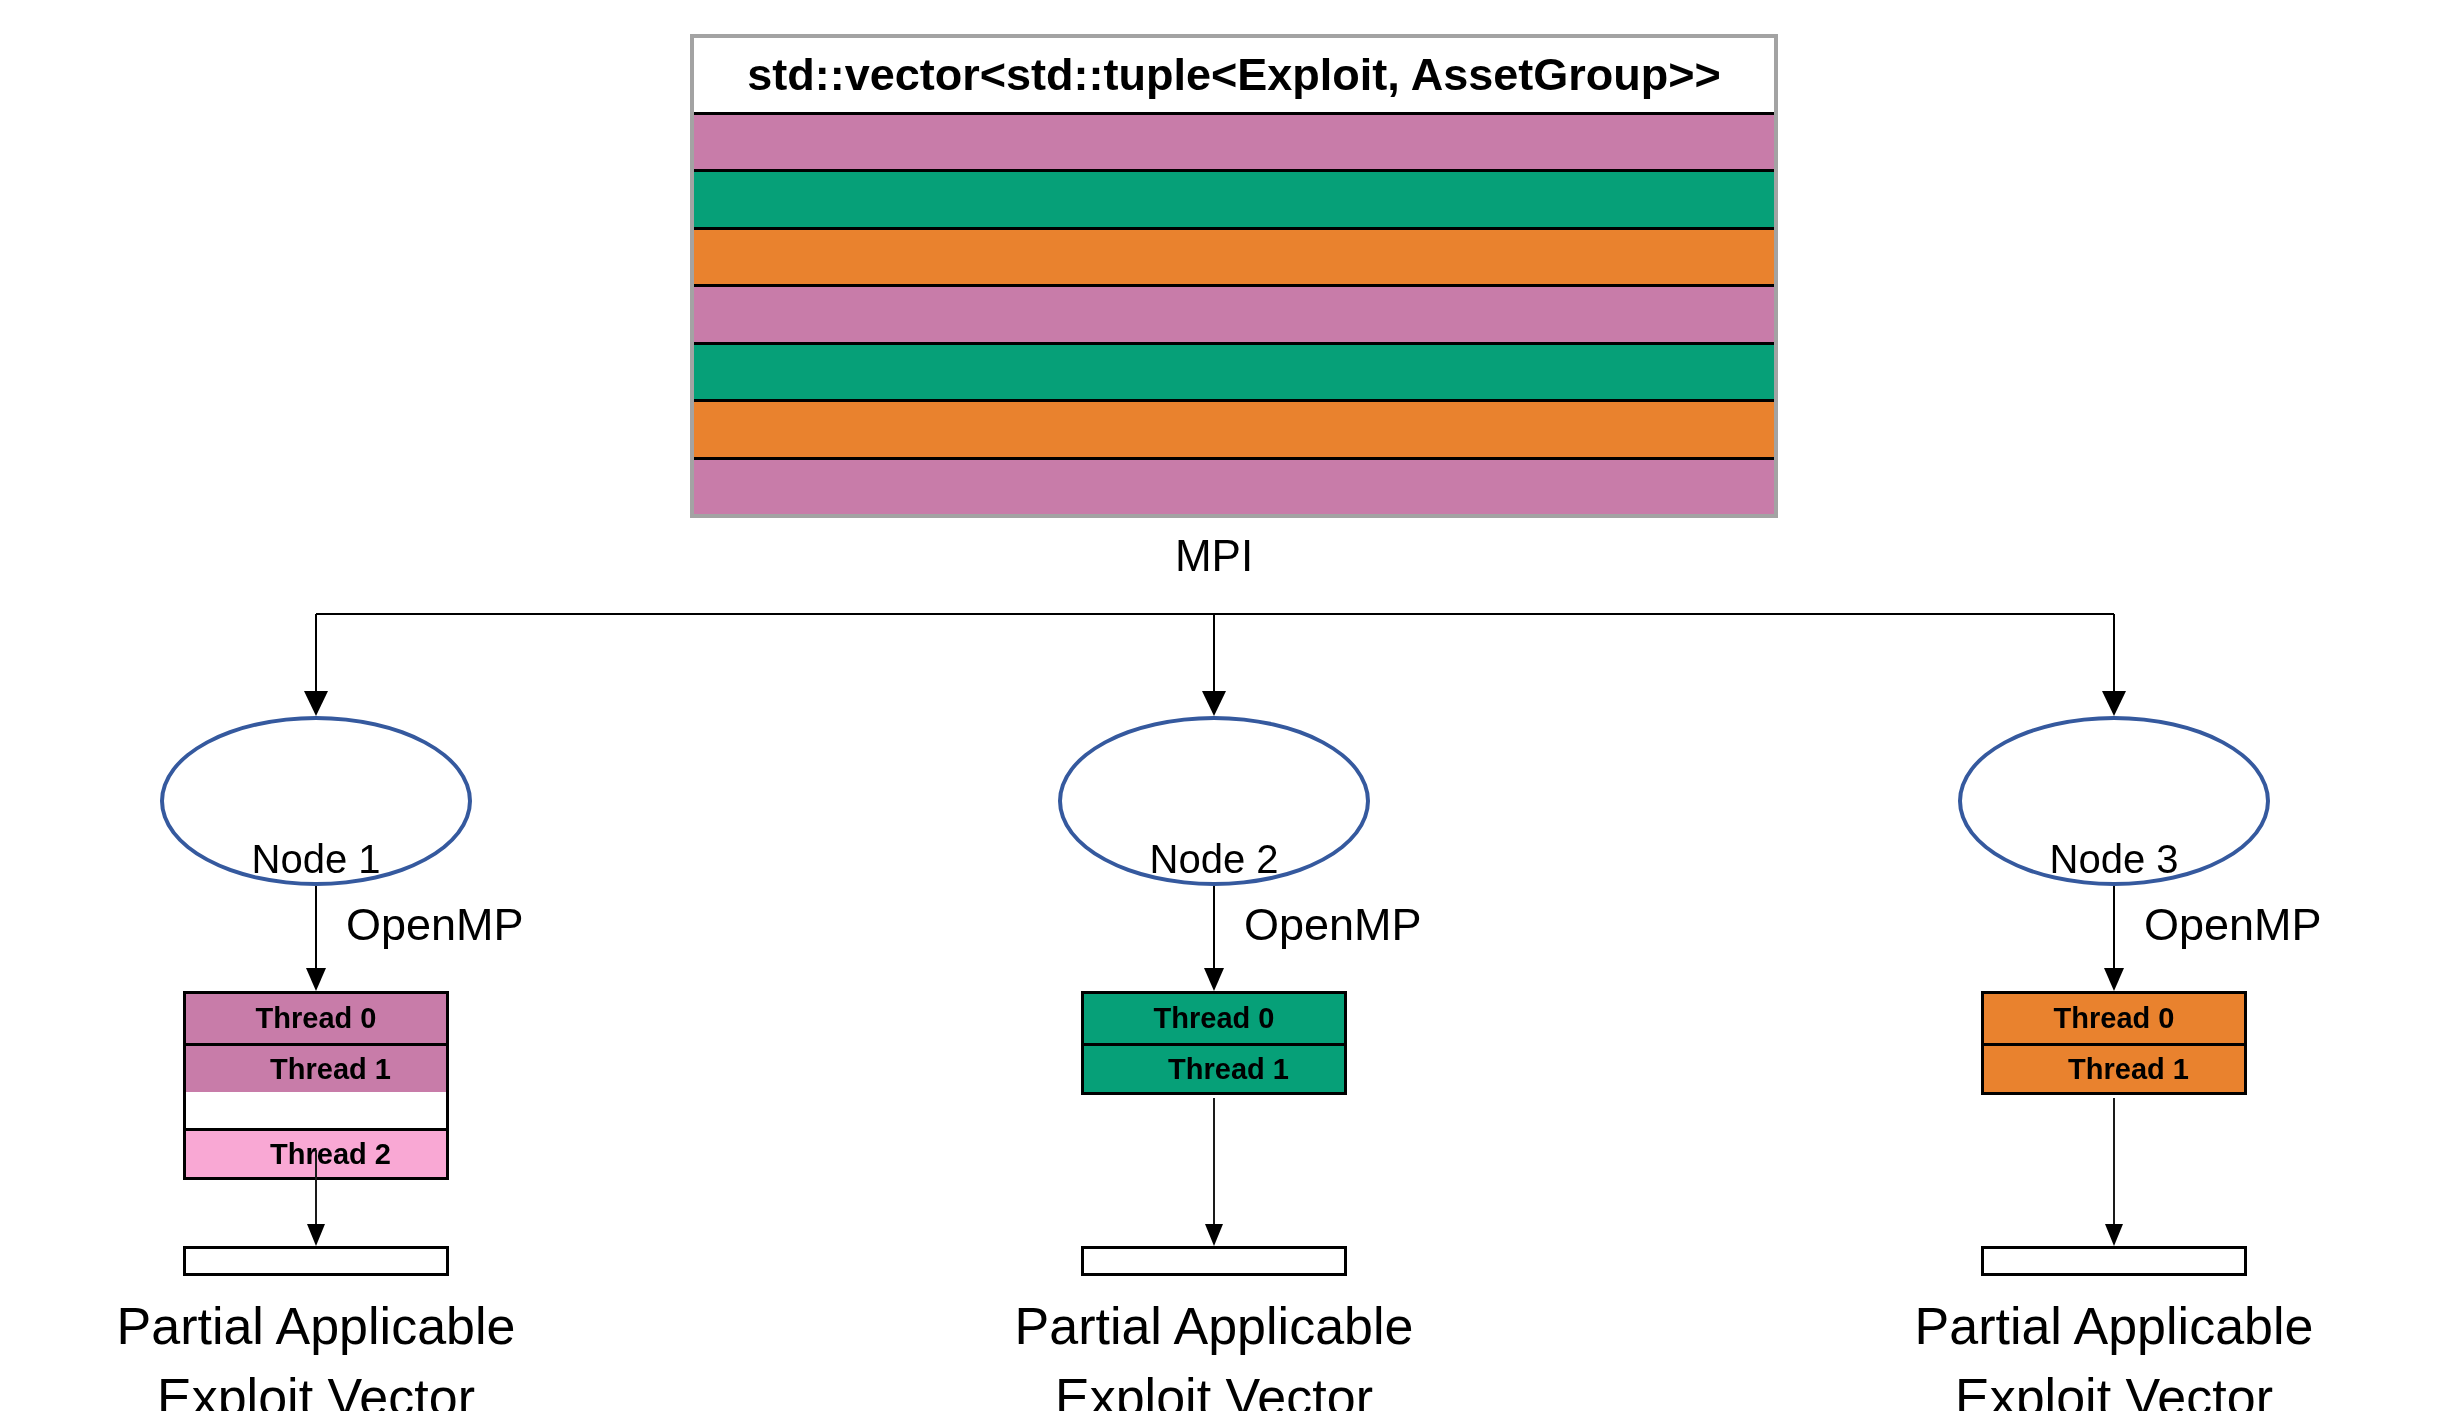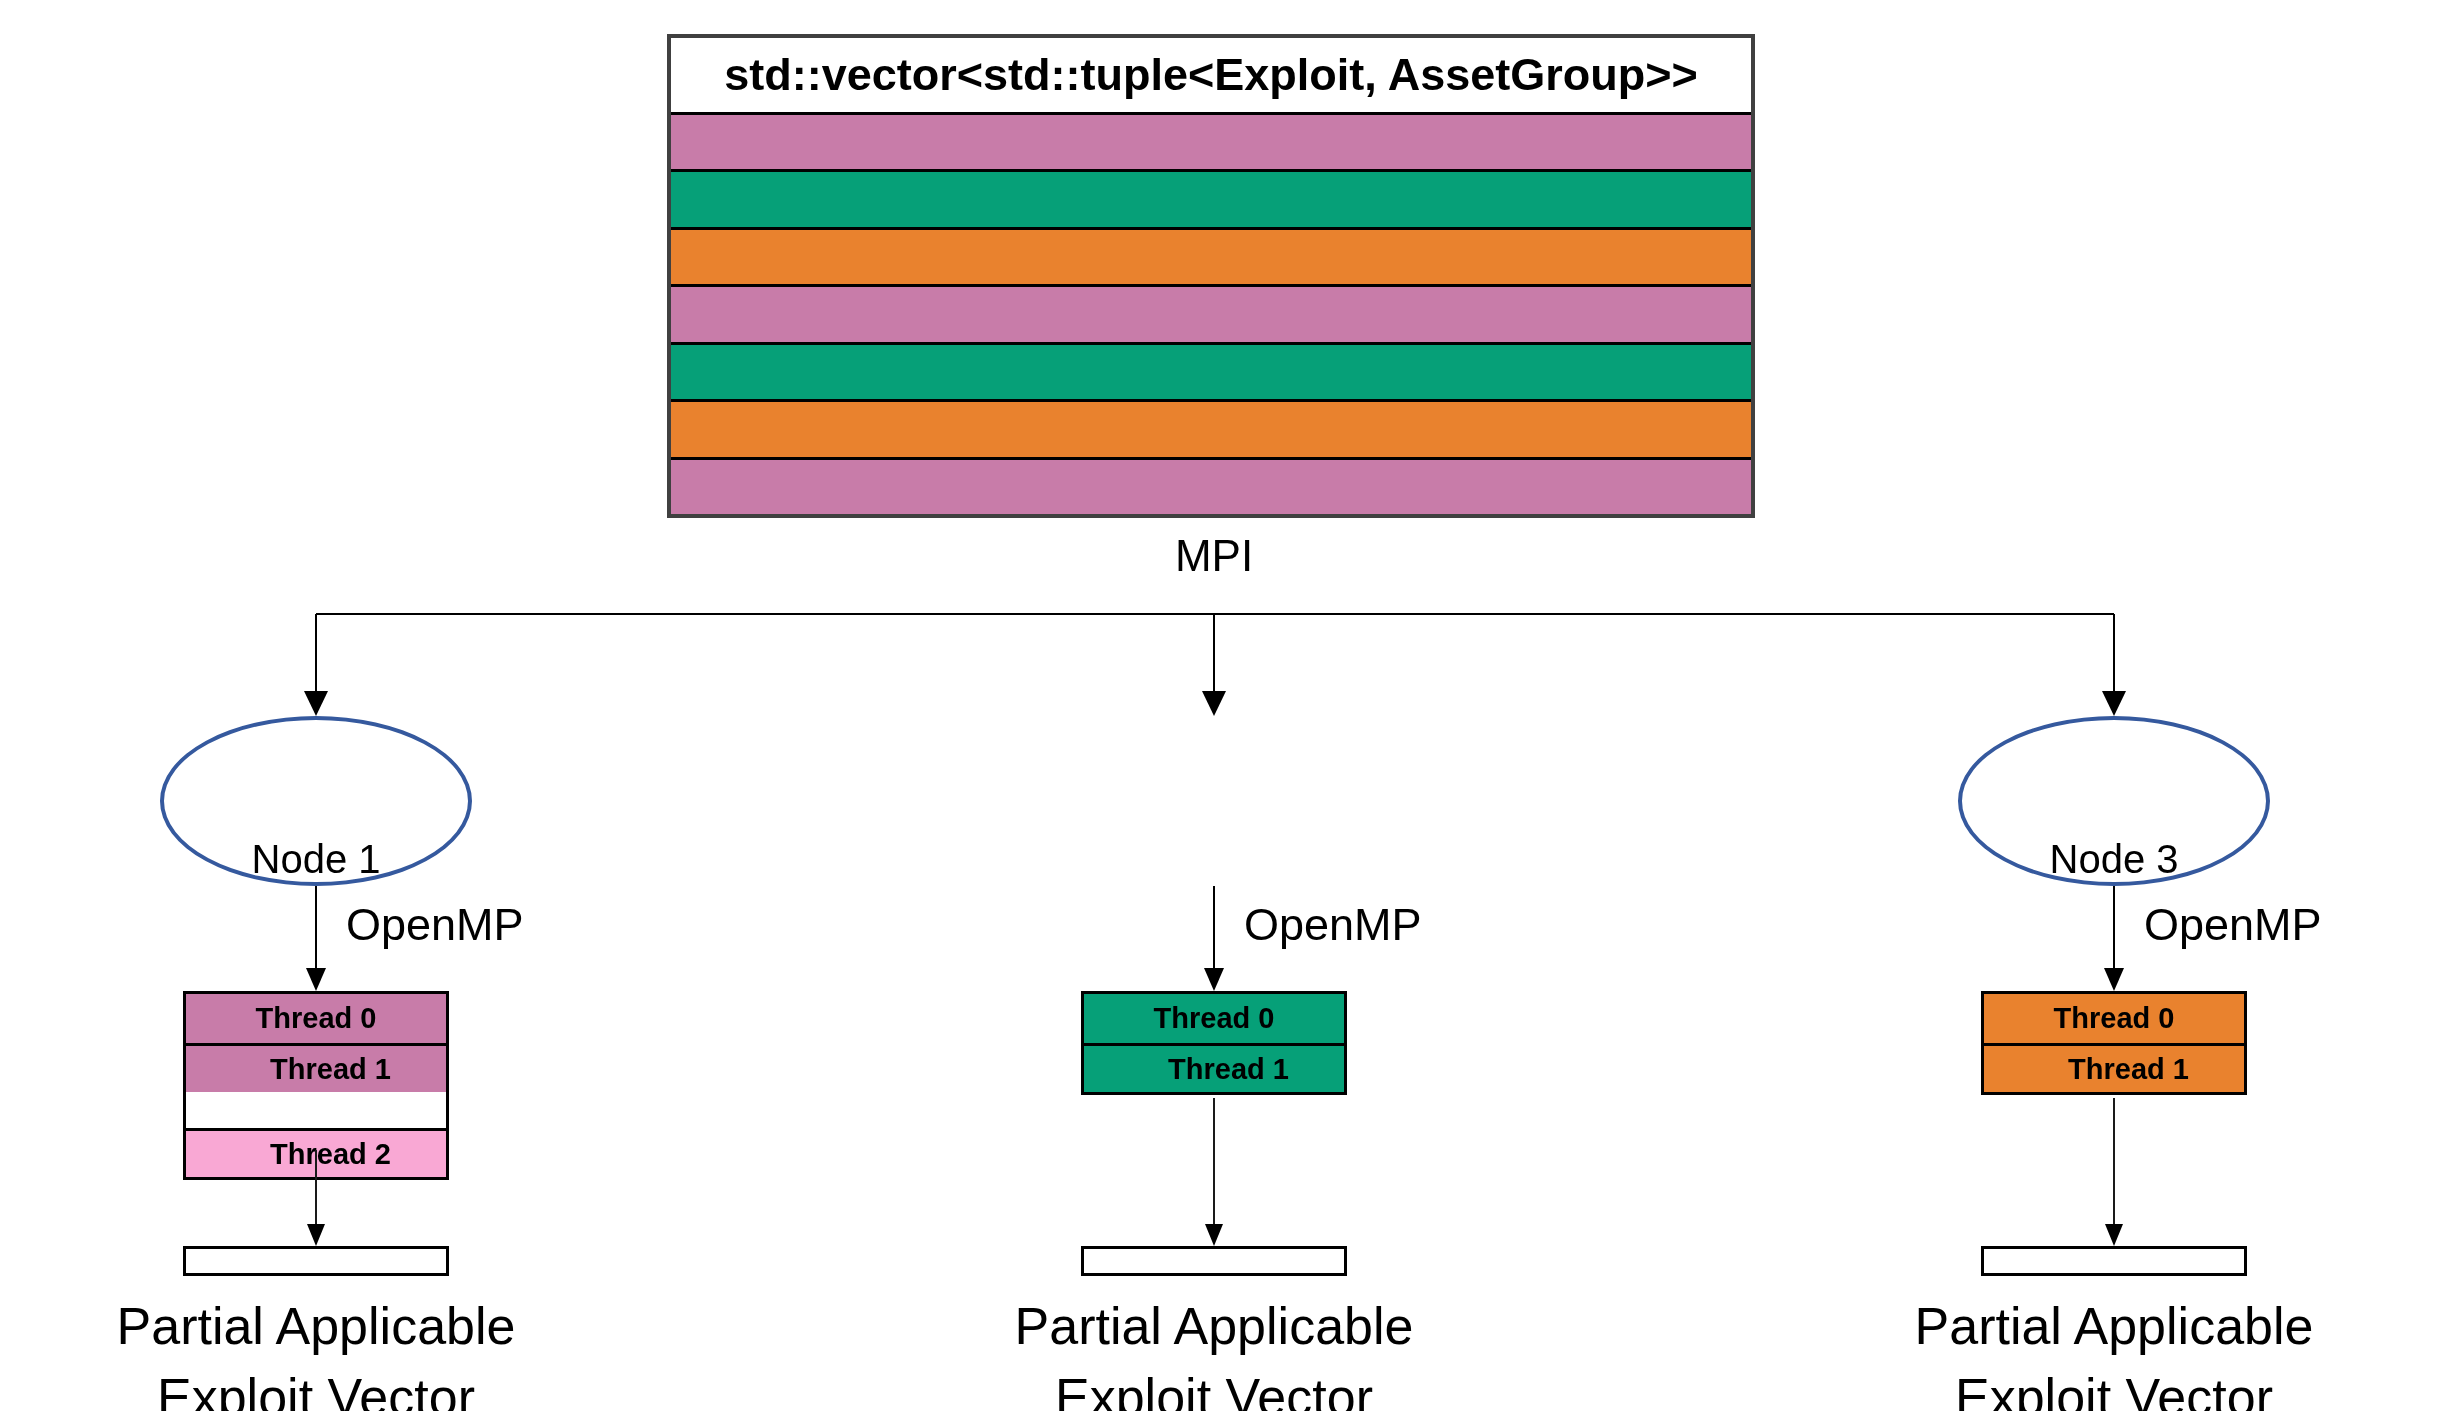--- a/index.html
+++ b/index.html
@@ -13,23 +13,23 @@
     width: 2443px;
     height: 1411px;
     background: #ffffff;
     overflow: hidden;
   }
   * { box-sizing: border-box; }
 
   
   .vector-box {
     position: absolute;
-    left: 667px; top: 34px;
+    left: 690px; top: 34px;
     width: 1088px; height: 484px;
-    border: 4px solid #404040;
+    border: 4px solid #a3a3a3;
     background: #fff;
     display: flex;
     flex-direction: column;
   }
   .vector-title {
     height: 74px;
     flex: 0 0 74px;
     display: flex;
     align-items: center;
     justify-content: center;
@@ -168,20 +168,23 @@
   <div class="vline thin" style="left:315px; top:1150px; height:75px;"></div>
   <div class="arrowhead small" style="left:307px; top:1224px;"></div>
   <div class="out-rect" style="left:183px;"></div>
   <div class="caption" style="left:66px;">
     <div>Partial Applicable</div>
     <div>Exploit Vector</div>
   </div>
 
   <div class="vline" style="left:1213px; top:614px; height:78px;"></div>
   <div class="arrowhead" style="left:1202px; top:691px;"></div>
+  <div class="node-ellipse" style="left: 1058px; border-color: rgb(53, 89, 158);">
+    <span>Node 2</span>
+  </div>
   <div class="vline" style="left:1213px; top:886px; height:84px;"></div>
   <div class="arrowhead mid" style="left:1204px; top:968px;"></div>
   <div class="openmp-label" style="left:1244px;">OpenMP</div>
   <div class="thread-stack" style="left:1081px;">
     <div class="thread-row" style="background: rgb(6, 160, 120);">Thread 0</div>
     <div class="thread-row" style="background: rgb(6, 160, 120);">Thread 1</div>
   </div>
   <div class="vline thin" style="left:1213px; top:1098px; height:127px;"></div>
   <div class="arrowhead small" style="left:1205px; top:1224px;"></div>
   <div class="out-rect" style="left:1081px;"></div>

